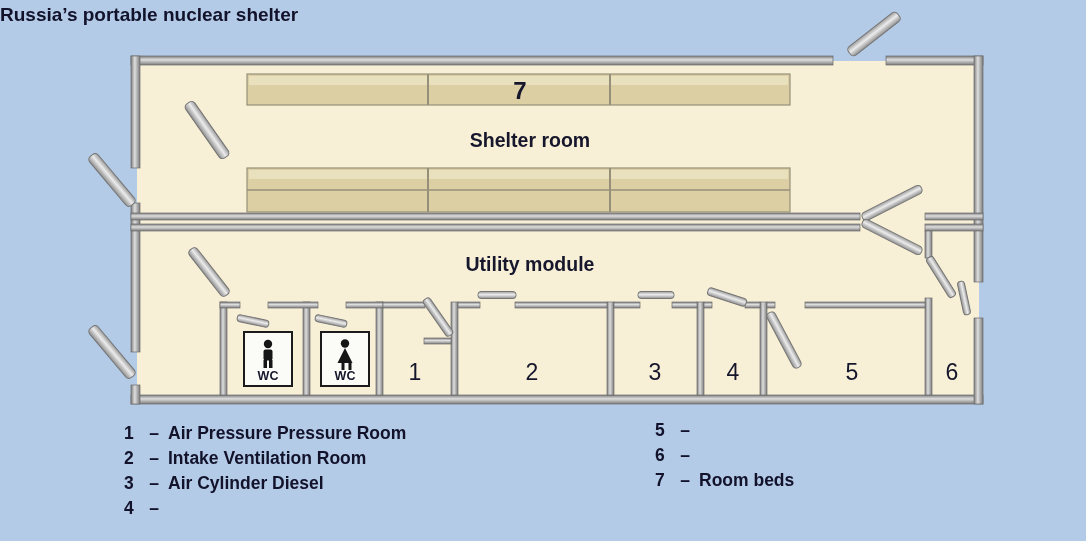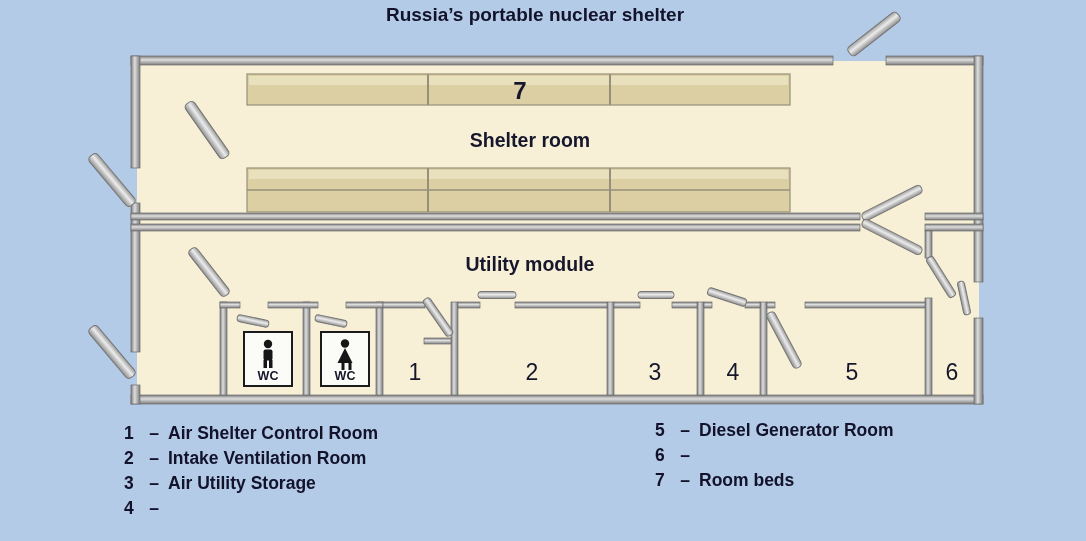--- a/index.html
+++ b/index.html
@@ -5,21 +5,21 @@
   html,body{margin:0;padding:0;}
   .canvas{
     position:relative;
     width:1086px;height:541px;
     background:#b4cbe7;
     font-family:"Liberation Sans",sans-serif;
     overflow:hidden;
   }
   .title{
     position:absolute;top:4px;left:0;width:1070px;
-    text-align:center;
+    text-align:left;
     font-size:19px;font-weight:bold;color:#12122b;
   }
   .plan-svg{position:absolute;left:0;top:0;}
   svg text{font-family:"Liberation Sans",sans-serif;fill:#16162c;}
   .plan-label{font-size:19.5px;font-weight:bold;}
   .room-num{font-size:23px;font-weight:500;}
   .bunk-num{font-size:24px;font-weight:600;}
   .wc-text{font-size:12.5px;font-weight:bold;}
   .legend-col{
     position:absolute;color:#12122b;
@@ -165,43 +165,42 @@
     <text class="room-num" x="655" y="380" text-anchor="middle">3</text>
     <text class="room-num" x="733" y="380" text-anchor="middle">4</text>
     <text class="room-num" x="852" y="380" text-anchor="middle">5</text>
     <text class="room-num" x="952" y="380" text-anchor="middle">6</text>
   </svg>
 
   <div class="legend-col legend-left">
     <div class="legend-row">
       <span class="lnum">1</span>
       <span class="ldash">–</span>
-      <span class="llabel">Air Shelter Control Room</span>
+      <span class="llabel">Air Pressure Pressure Room</span>
     </div>
     <div class="legend-row">
       <span class="lnum">2</span>
       <span class="ldash">–</span>
       <span class="llabel">Intake Ventilation Room</span>
     </div>
     <div class="legend-row">
       <span class="lnum">3</span>
       <span class="ldash">–</span>
-      <span class="llabel">Air Utility Storage</span>
+      <span class="llabel">Air Cylinder Diesel</span>
     </div>
     <div class="legend-row">
       <span class="lnum">4</span>
       <span class="ldash">–</span>
     </div>
   </div>
 
   <div class="legend-col legend-right">
     <div class="legend-row">
       <span class="lnum">5</span>
       <span class="ldash">–</span>
-      <span class="llabel">Diesel Generator Room</span>
     </div>
     <div class="legend-row">
       <span class="lnum">6</span>
       <span class="ldash">–</span>
     </div>
     <div class="legend-row">
       <span class="lnum">7</span>
       <span class="ldash">–</span>
       <span class="llabel">Room beds</span>
     </div>

